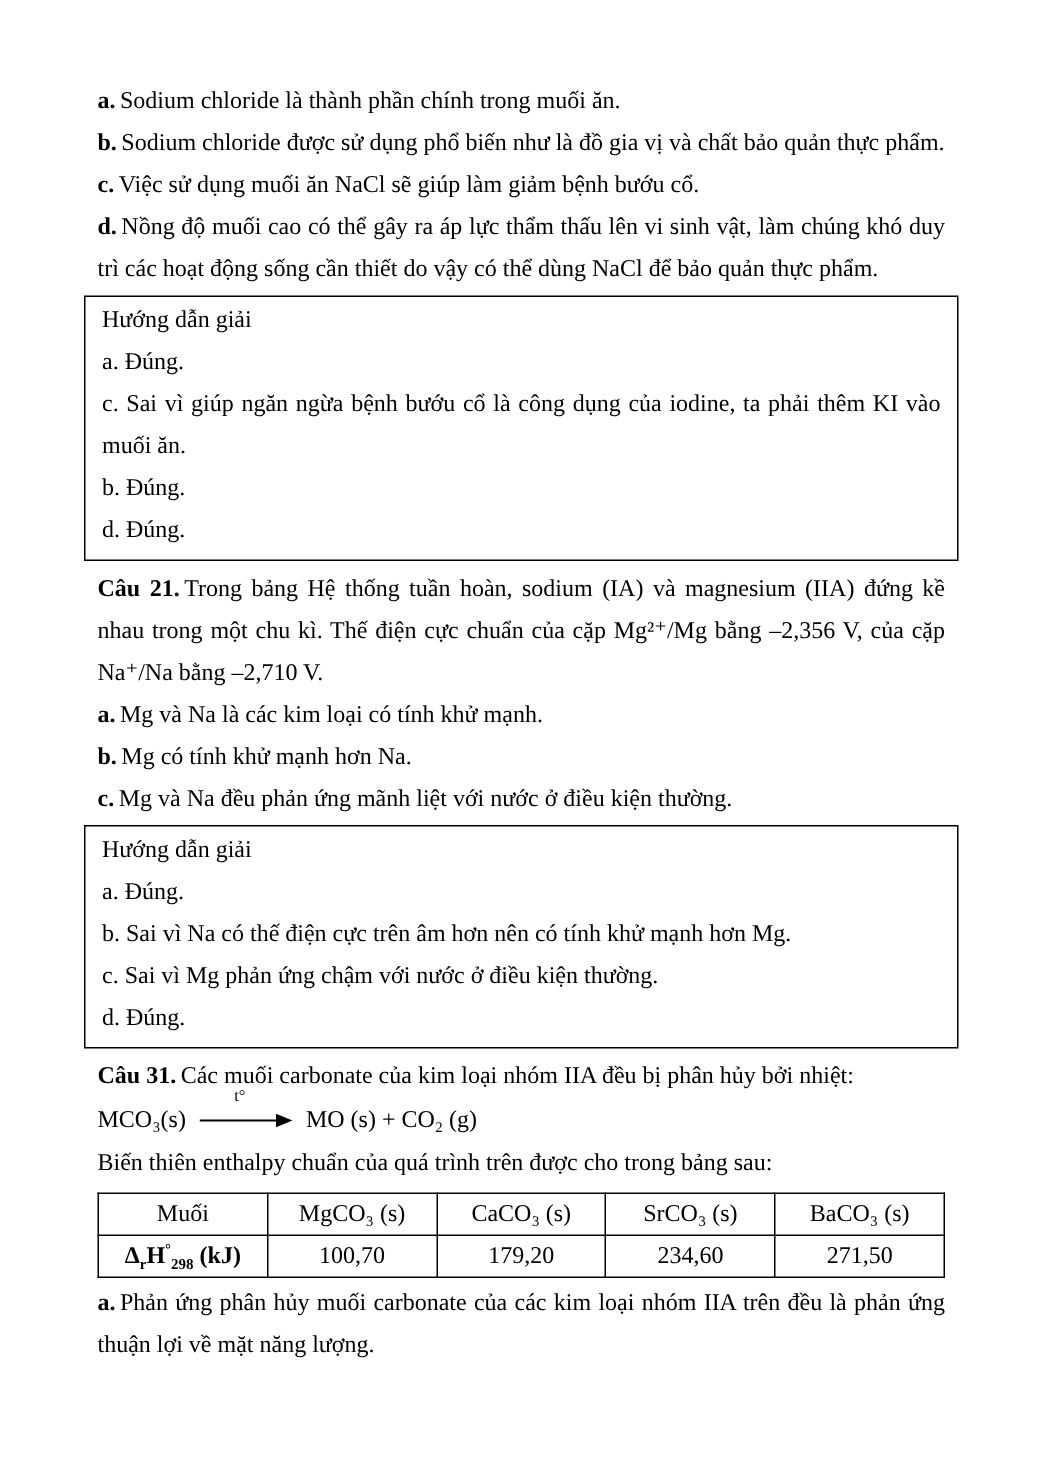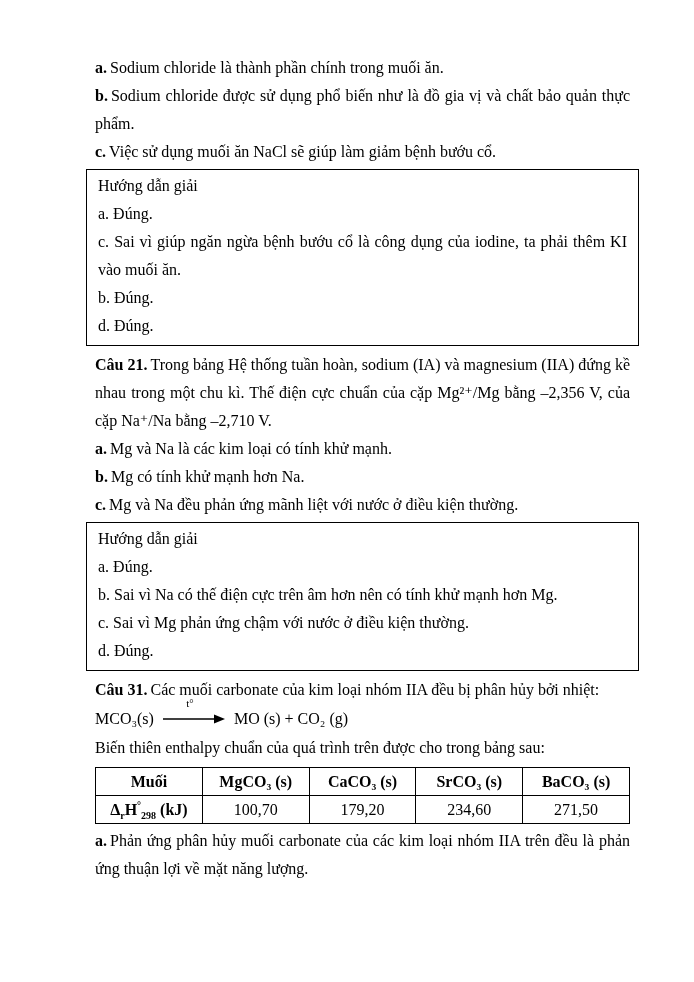--- a/index.html
+++ b/index.html
@@ -1,19 +1,19 @@
 <!DOCTYPE html>
 <html><head>
 <meta charset="utf-8">
 <style>
   * { box-sizing: border-box; }
   html, body { margin: 0; padding: 0; background: #ffffff; }
   .page {
     width: 694px; height: 982px;
-    padding: 54px 64px 0 95px;
+    padding: 54px 64px 0 65px;
     font-family: "Liberation Serif", "DejaVu Serif", serif;
     font-size: 16px; line-height: 28px; color: #000;
     overflow: hidden;
   }
   p { margin: 0; text-align: justify; }
   .lbl { font-weight: bold; margin-right: 3px; }
   .solution-box {
     border: 1.5px solid #000;
     margin: 3px -9px 5px -9px;
     padding: 2px 11px 5px 11px;
@@ -25,33 +25,34 @@
     position: absolute; top: -15px; left: 0; right: 8px;
     text-align: center; font-size: 11px; line-height: 11px;
   }
   .rxn-arrow-svg { display: block; }
   .tbl-wrap { margin: 5px 0 3px 0; }
   table.enthalpy { border-collapse: collapse; width: 100%; table-layout: fixed; }
   table.enthalpy th, table.enthalpy td {
     border: 1.5px solid #000; text-align: center;
     height: 28px; padding: 0 2px; line-height: 20px;
   }
-  table.enthalpy th { font-weight: bold; }
+  table.enthalpy th { font-weight: normal; }
   sub, sup { font-size: 10px; line-height: 0; }
   .unit-space { margin-left: 4px; }
   .rl { font-weight: bold; }
 </style>
 </head>
 <body>
 
 <div class="page">
 
   <p><span class="lbl">a.</span><span>Sodium chloride là thành phần chính trong muối ăn.</span></p>
   <p><span class="lbl">b.</span><span>Sodium chloride được sử dụng phổ biến như là đồ gia vị và chất bảo quản thực phẩm.</span></p>
   <p><span class="lbl">c.</span><span>Việc sử dụng muối ăn NaCl sẽ giúp làm giảm bệnh bướu cổ.</span></p>
+  <p><span class="lbl">d.</span><span>Nồng độ muối cao có thể gây ra áp lực thẩm thấu lên vi sinh vật, làm chúng khó duy trì các hoạt động sống cần thiết do vậy có thể dùng NaCl để bảo quản thực phẩm.</span></p>
 
   <div class="solution-box">
     <p class="box-title">Hướng dẫn giải</p>
     <p>a. Đúng.</p>
     <p>c. Sai vì giúp ngăn ngừa bệnh bướu cổ là công dụng của iodine, ta phải thêm KI vào muối ăn.</p>
     <p>b. Đúng.</p>
     <p>d. Đúng.</p>
   </div>
 
   <p><span class="lbl">Câu 21.</span><span>Trong bảng Hệ thống tuần hoàn, sodium (IA) và magnesium (IIA) đứng kề nhau trong một chu kì. Thế điện cực chuẩn của cặp Mg²⁺/Mg bằng –2,356 V, của cặp Na⁺/Na bằng –2,710 V.</span></p>

